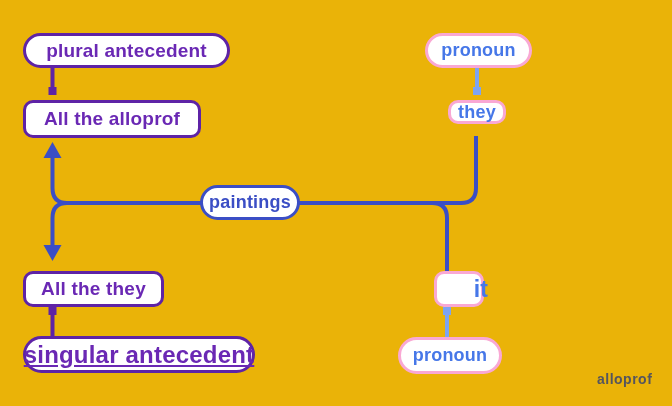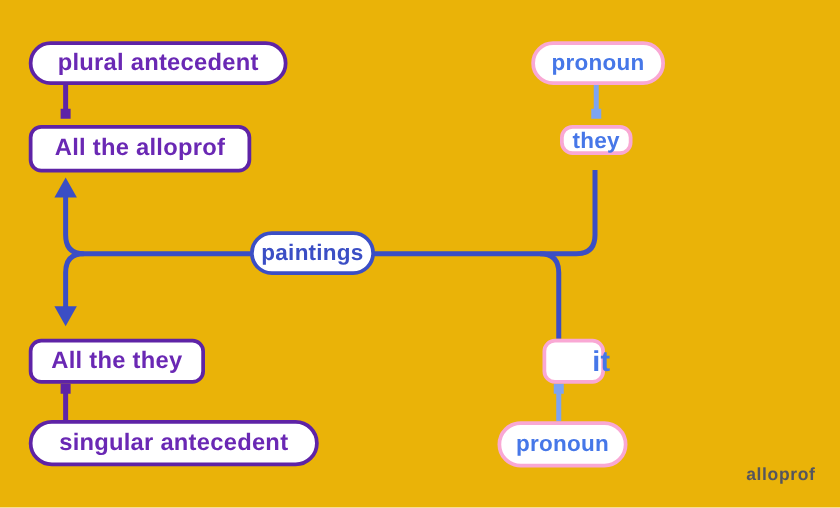--- a/index.html
+++ b/index.html
@@ -70,21 +70,21 @@
   <div class="node purple-node rbox" style="left:23px;top:100px;width:178px;height:38px;font-size:19px;">All the alloprof</div>
 
   <div class="node blue-node pill" style="left:425px;top:33px;width:107px;height:35px;font-size:18px;">pronoun</div>
 
   <div class="node blue-node rbox" style="left:448px;top:100px;width:58px;height:24px;font-size:18px;">they</div>
 
   <div class="node royal-node pill" style="left:200px;top:185px;width:100px;height:35px;font-size:18px;">paintings</div>
 
   <div class="node purple-node rbox" style="left:23px;top:271px;width:141px;height:36px;font-size:19px;">All the they</div>
 
-  <div class="node purple-node pill" style="left:23px;top:336px;width:232px;height:37px;font-size:19px;">singular antecedent</div>
+  <div class="node purple-node pill" style="left:23px;top:336px;width:232px;height:37px;font-size:24px;text-decoration:underline;">singular antecedent</div>
 
   <div class="node blue-node rbox" style="left:434px;top:271px;width:28px;height:36px;font-size:23px;padding-left:44px;">it</div>
 
   <div class="node blue-node pill" style="left:398px;top:337px;width:104px;height:37px;font-size:18px;">pronoun</div>
 
   <div class="watermark">alloprof</div>
 
 </div>
 
 </body></html>

